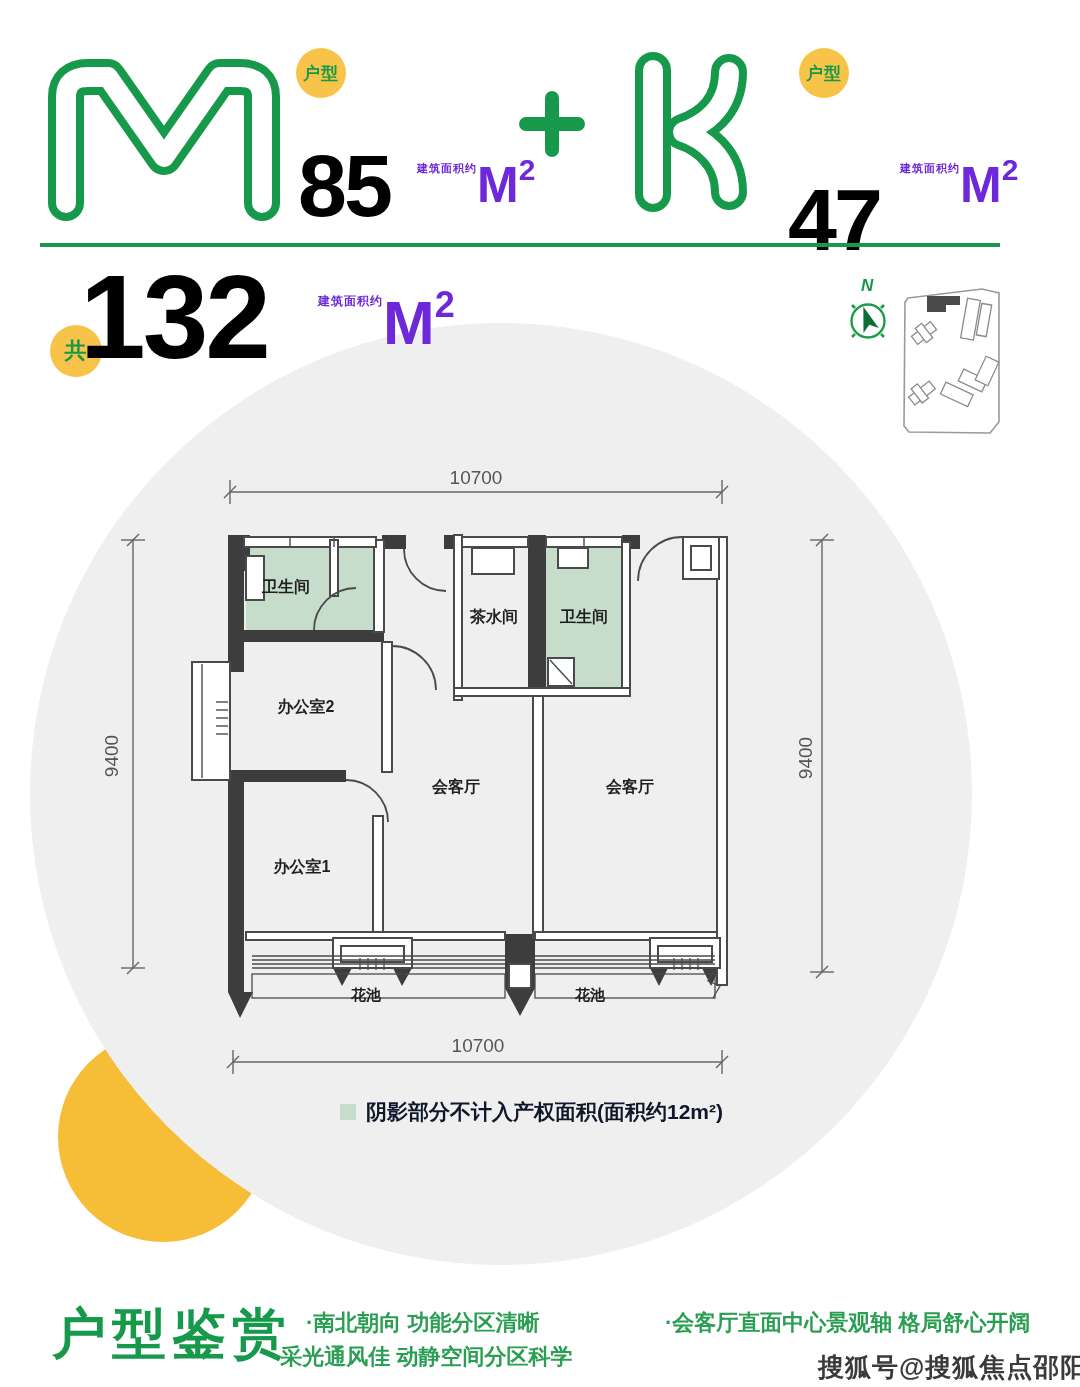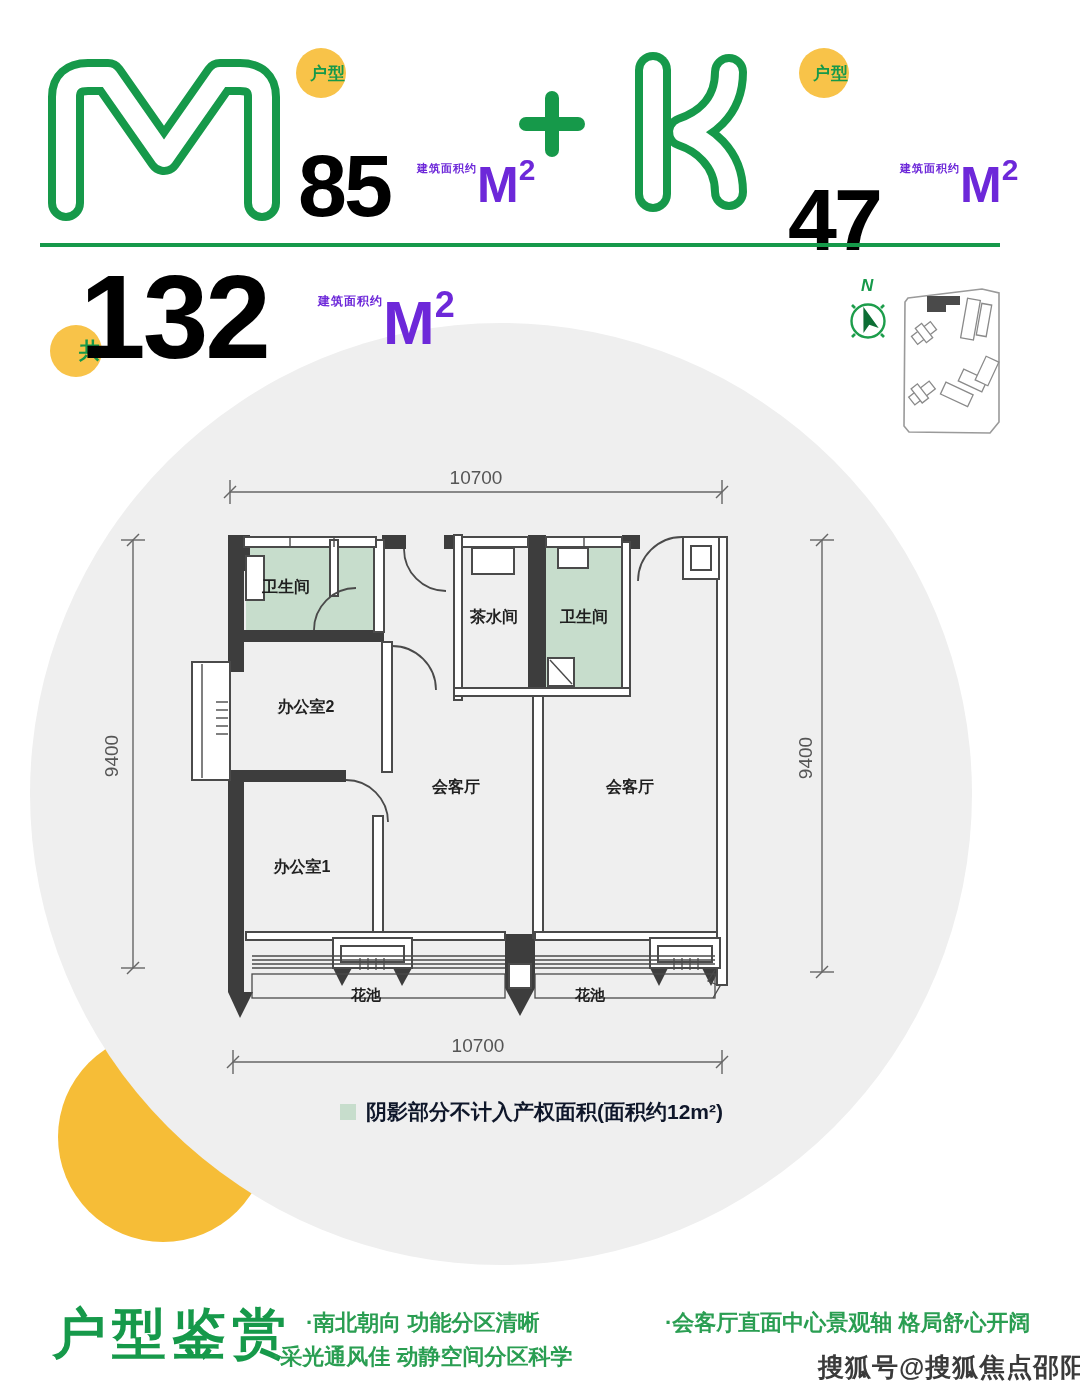--- a/index.html
+++ b/index.html
@@ -2,21 +2,21 @@
 <html><head>
 <meta charset="utf-8">
 <style>
   html,body{margin:0;padding:0;background:#ffffff;}
   #page{position:relative;width:1080px;height:1387px;overflow:hidden;background:#fff;
         font-family:"Liberation Sans","DejaVu Sans",sans-serif;}
   .abs{position:absolute;}
   .circle-gray{position:absolute;left:30px;top:323px;width:942px;height:942px;border-radius:50%;background:#efefef;}
   .circle-yellow{position:absolute;left:58px;top:1032px;width:210px;height:210px;border-radius:50%;background:#f6bd37;}
   .badge{position:absolute;width:50px;height:50px;border-radius:50%;background:#f8c349;color:#16994a;
-         font-size:17px;font-weight:bold;display:flex;align-items:center;justify-content:flex-end;letter-spacing:1px;}
+         font-size:17px;font-weight:bold;display:flex;align-items:center;justify-content:center;letter-spacing:1px;}
   .bignum{position:absolute;color:#000000;font-weight:800;line-height:1;letter-spacing:-3px;}
   .m2block{position:absolute;display:flex;flex-direction:row;color:#6d28d9;}
   .m2block .note{font-size:11px;font-weight:bold;letter-spacing:1px;line-height:1.2;}
   .m2block .mrow{display:flex;align-items:flex-start;font-weight:800;line-height:.95;}
   .m2block .munit{font-size:50px;}
   .m2block .sup{font-size:30px;position:relative;top:-6px;}
   .divider{position:absolute;left:40px;top:243px;width:960px;height:4px;background:#16994a;}
   .legend{position:absolute;left:340px;top:1098px;display:flex;align-items:center;gap:10px;}
   .legend .sq{width:16px;height:16px;background:#c7ddcc;display:inline-block;}
   .legend .txt{font-size:21px;font-weight:bold;color:#0f172a;}

